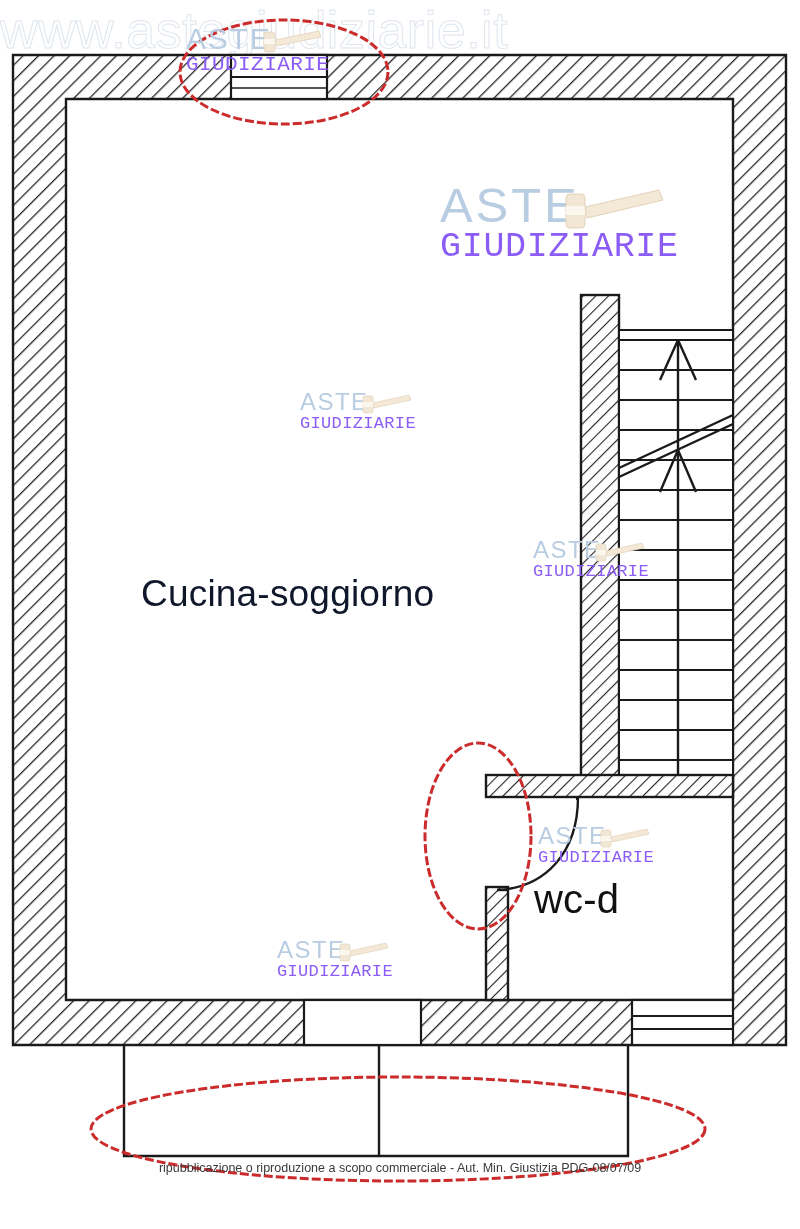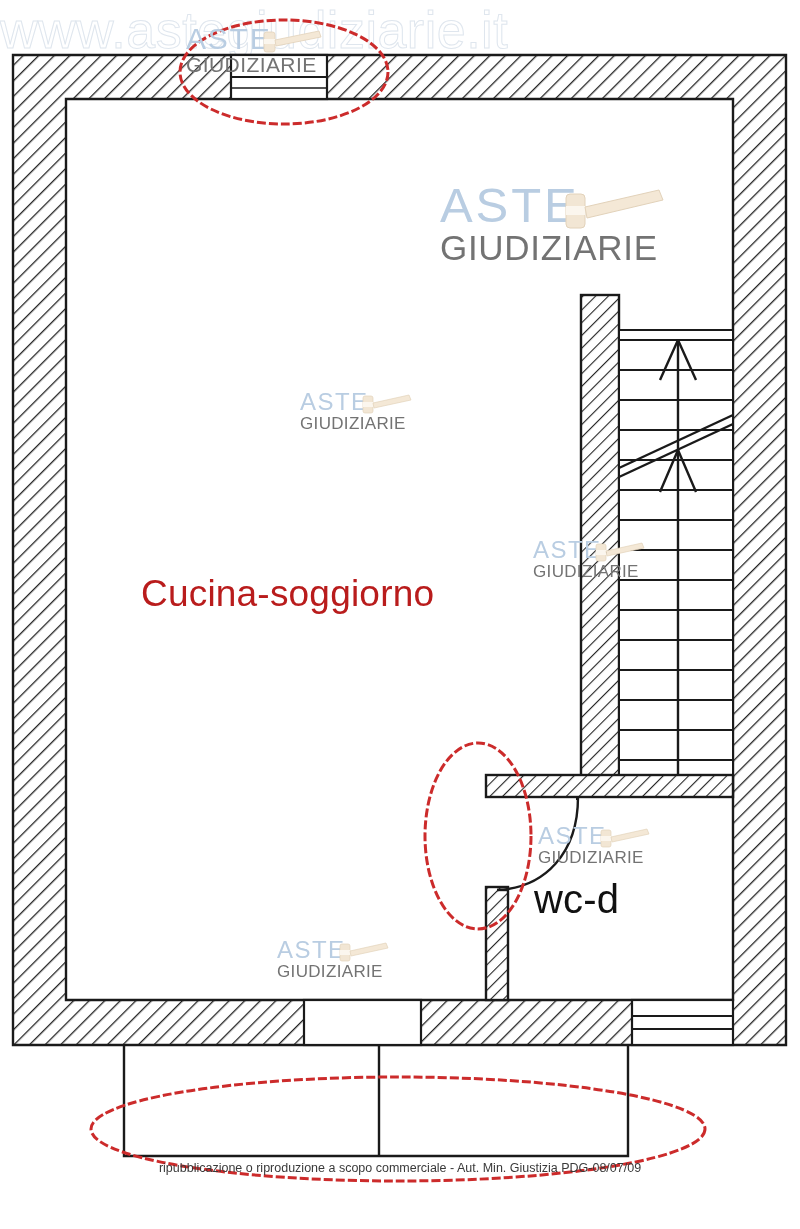--- a/index.html
+++ b/index.html
@@ -36,21 +36,21 @@
     left: 216px;
     top: 462px;
     font-size: 33px;
     color: #e03127;
     letter-spacing: 0.3px;
   }
   #label-cucina {
     left: 141px;
     top: 573px;
     font-size: 37px;
-    color: #b91c1c;
+    color: #0f172a;
     letter-spacing: 0.2px;
   }
   #label-wcd {
     left: 534px;
     top: 877px;
     font-size: 40px;
     color: #111111;
     letter-spacing: 0.2px;
   }
 
@@ -61,22 +61,22 @@
     user-select: none;
   }
   .wm .wm-top {
     font-family: "Liberation Sans", sans-serif;
     color: #b9cde2;
     letter-spacing: 0.06em;
     line-height: 0.98;
     display: block;
   }
   .wm .wm-bot {
-    font-family: Liberation Sans, sans-serif;
-    color: #737373;
+    font-family: Liberation Mono, monospace;
+    color: #8b5cf6;
     letter-spacing: 0.02em;
     line-height: 1.0;
     display: block;
   }
   .wm-gavel {
     position: absolute;
   }
 
   
   #wm-big { left: 440px; top: 181px; }

